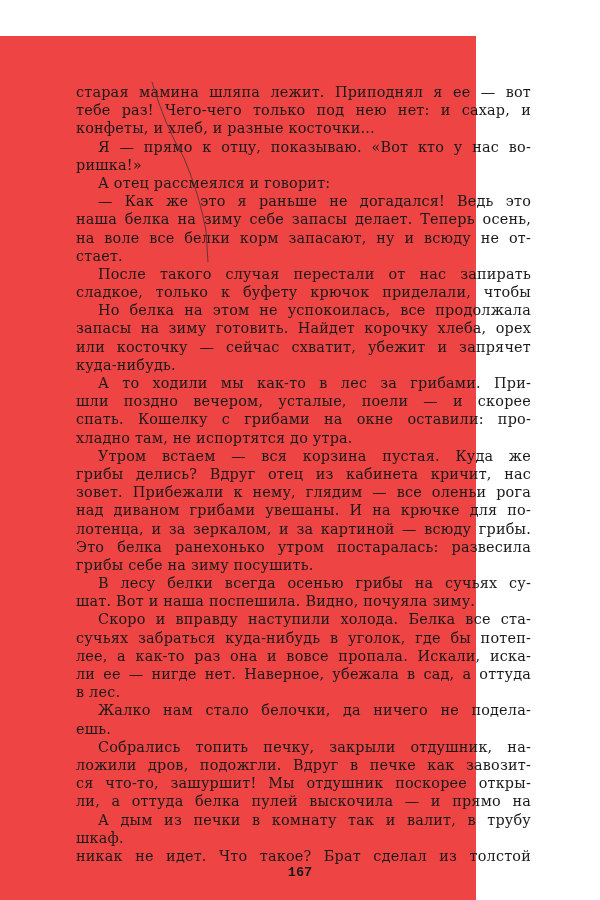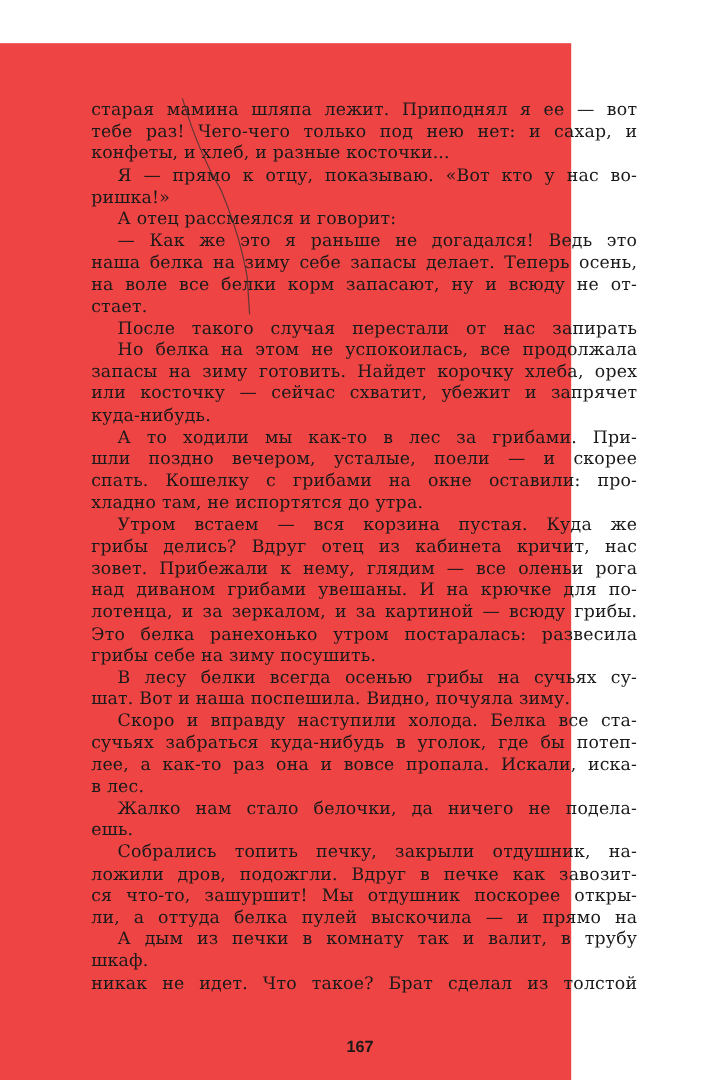--- a/index.html
+++ b/index.html
@@ -43,21 +43,21 @@
     }
     .line.indent {
       padding-left: 22px;
     }
     .page-number {
       position: absolute;
       left: 0;
       width: 600px;
       top: 829px;
       text-align: center;
-      font-family: Liberation Sans, sans-serif;
+      font-family: Liberation Mono, monospace;
       font-size: 13.5px;
       font-weight: bold;
       color: #1a1a1a;
     }
     .crease {
       position: absolute;
       left: 0; top: 0;
       width: 600px; height: 900px;
       pointer-events: none;
     }
@@ -71,40 +71,42 @@
     <div class="line">тебе раз! Чего-чего только под нею нет: и сахар, и</div>
     <div class="line last">конфеты, и хлеб, и разные косточки...</div>
     <div class="line indent">Я — прямо к отцу, показываю. «Вот кто у нас во-</div>
     <div class="line last">ришка!»</div>
     <div class="line indent last">А отец рассмеялся и говорит:</div>
     <div class="line indent">— Как же это я раньше не догадался! Ведь это</div>
     <div class="line">наша белка на зиму себе запасы делает. Теперь осень,</div>
     <div class="line">на воле все белки корм запасают, ну и всюду не от-</div>
     <div class="line last">стает.</div>
     <div class="line indent">После такого случая перестали от нас запирать</div>
+    <div class="line">сладкое, только к буфету крючок приделали, чтобы</div>
     <div class="line indent">Но белка на этом не успокоилась, все продолжала</div>
     <div class="line">запасы на зиму готовить. Найдет корочку хлеба, орех</div>
     <div class="line">или косточку — сейчас схватит, убежит и запрячет</div>
     <div class="line last">куда-нибудь.</div>
     <div class="line indent">А то ходили мы как-то в лес за грибами. При-</div>
     <div class="line">шли поздно вечером, усталые, поели — и скорее</div>
     <div class="line">спать. Кошелку с грибами на окне оставили: про-</div>
     <div class="line last">хладно там, не испортятся до утра.</div>
     <div class="line indent">Утром встаем — вся корзина пустая. Куда же</div>
     <div class="line">грибы делись? Вдруг отец из кабинета кричит, нас</div>
     <div class="line">зовет. Прибежали к нему, глядим — все оленьи рога</div>
     <div class="line">над диваном грибами увешаны. И на крючке для по-</div>
     <div class="line">лотенца, и за зеркалом, и за картиной — всюду грибы.</div>
     <div class="line">Это белка ранехонько утром постаралась: развесила</div>
     <div class="line last">грибы себе на зиму посушить.</div>
     <div class="line indent">В лесу белки всегда осенью грибы на сучьях су-</div>
     <div class="line last">шат. Вот и наша поспешила. Видно, почуяла зиму.</div>
     <div class="line indent">Скоро и вправду наступили холода. Белка все ста-</div>
     <div class="line">сучьях забраться куда-нибудь в уголок, где бы потеп-</div>
     <div class="line">лее, а как-то раз она и вовсе пропала. Искали, иска-</div>
+    <div class="line">ли ее — нигде нет. Наверное, убежала в сад, а оттуда</div>
     <div class="line last">в лес.</div>
     <div class="line indent">Жалко нам стало белочки, да ничего не подела-</div>
     <div class="line last">ешь.</div>
     <div class="line indent">Собрались топить печку, закрыли отдушник, на-</div>
     <div class="line">ложили дров, подожгли. Вдруг в печке как завозит-</div>
     <div class="line">ся что-то, зашуршит! Мы отдушник поскорее откры-</div>
     <div class="line">ли, а оттуда белка пулей выскочила — и прямо на</div>
     <div class="line indent">А дым из печки в комнату так и валит, в трубу</div>
     <div class="line last">шкаф.</div>
     <div class="line">никак не идет. Что такое? Брат сделал из толстой</div>

